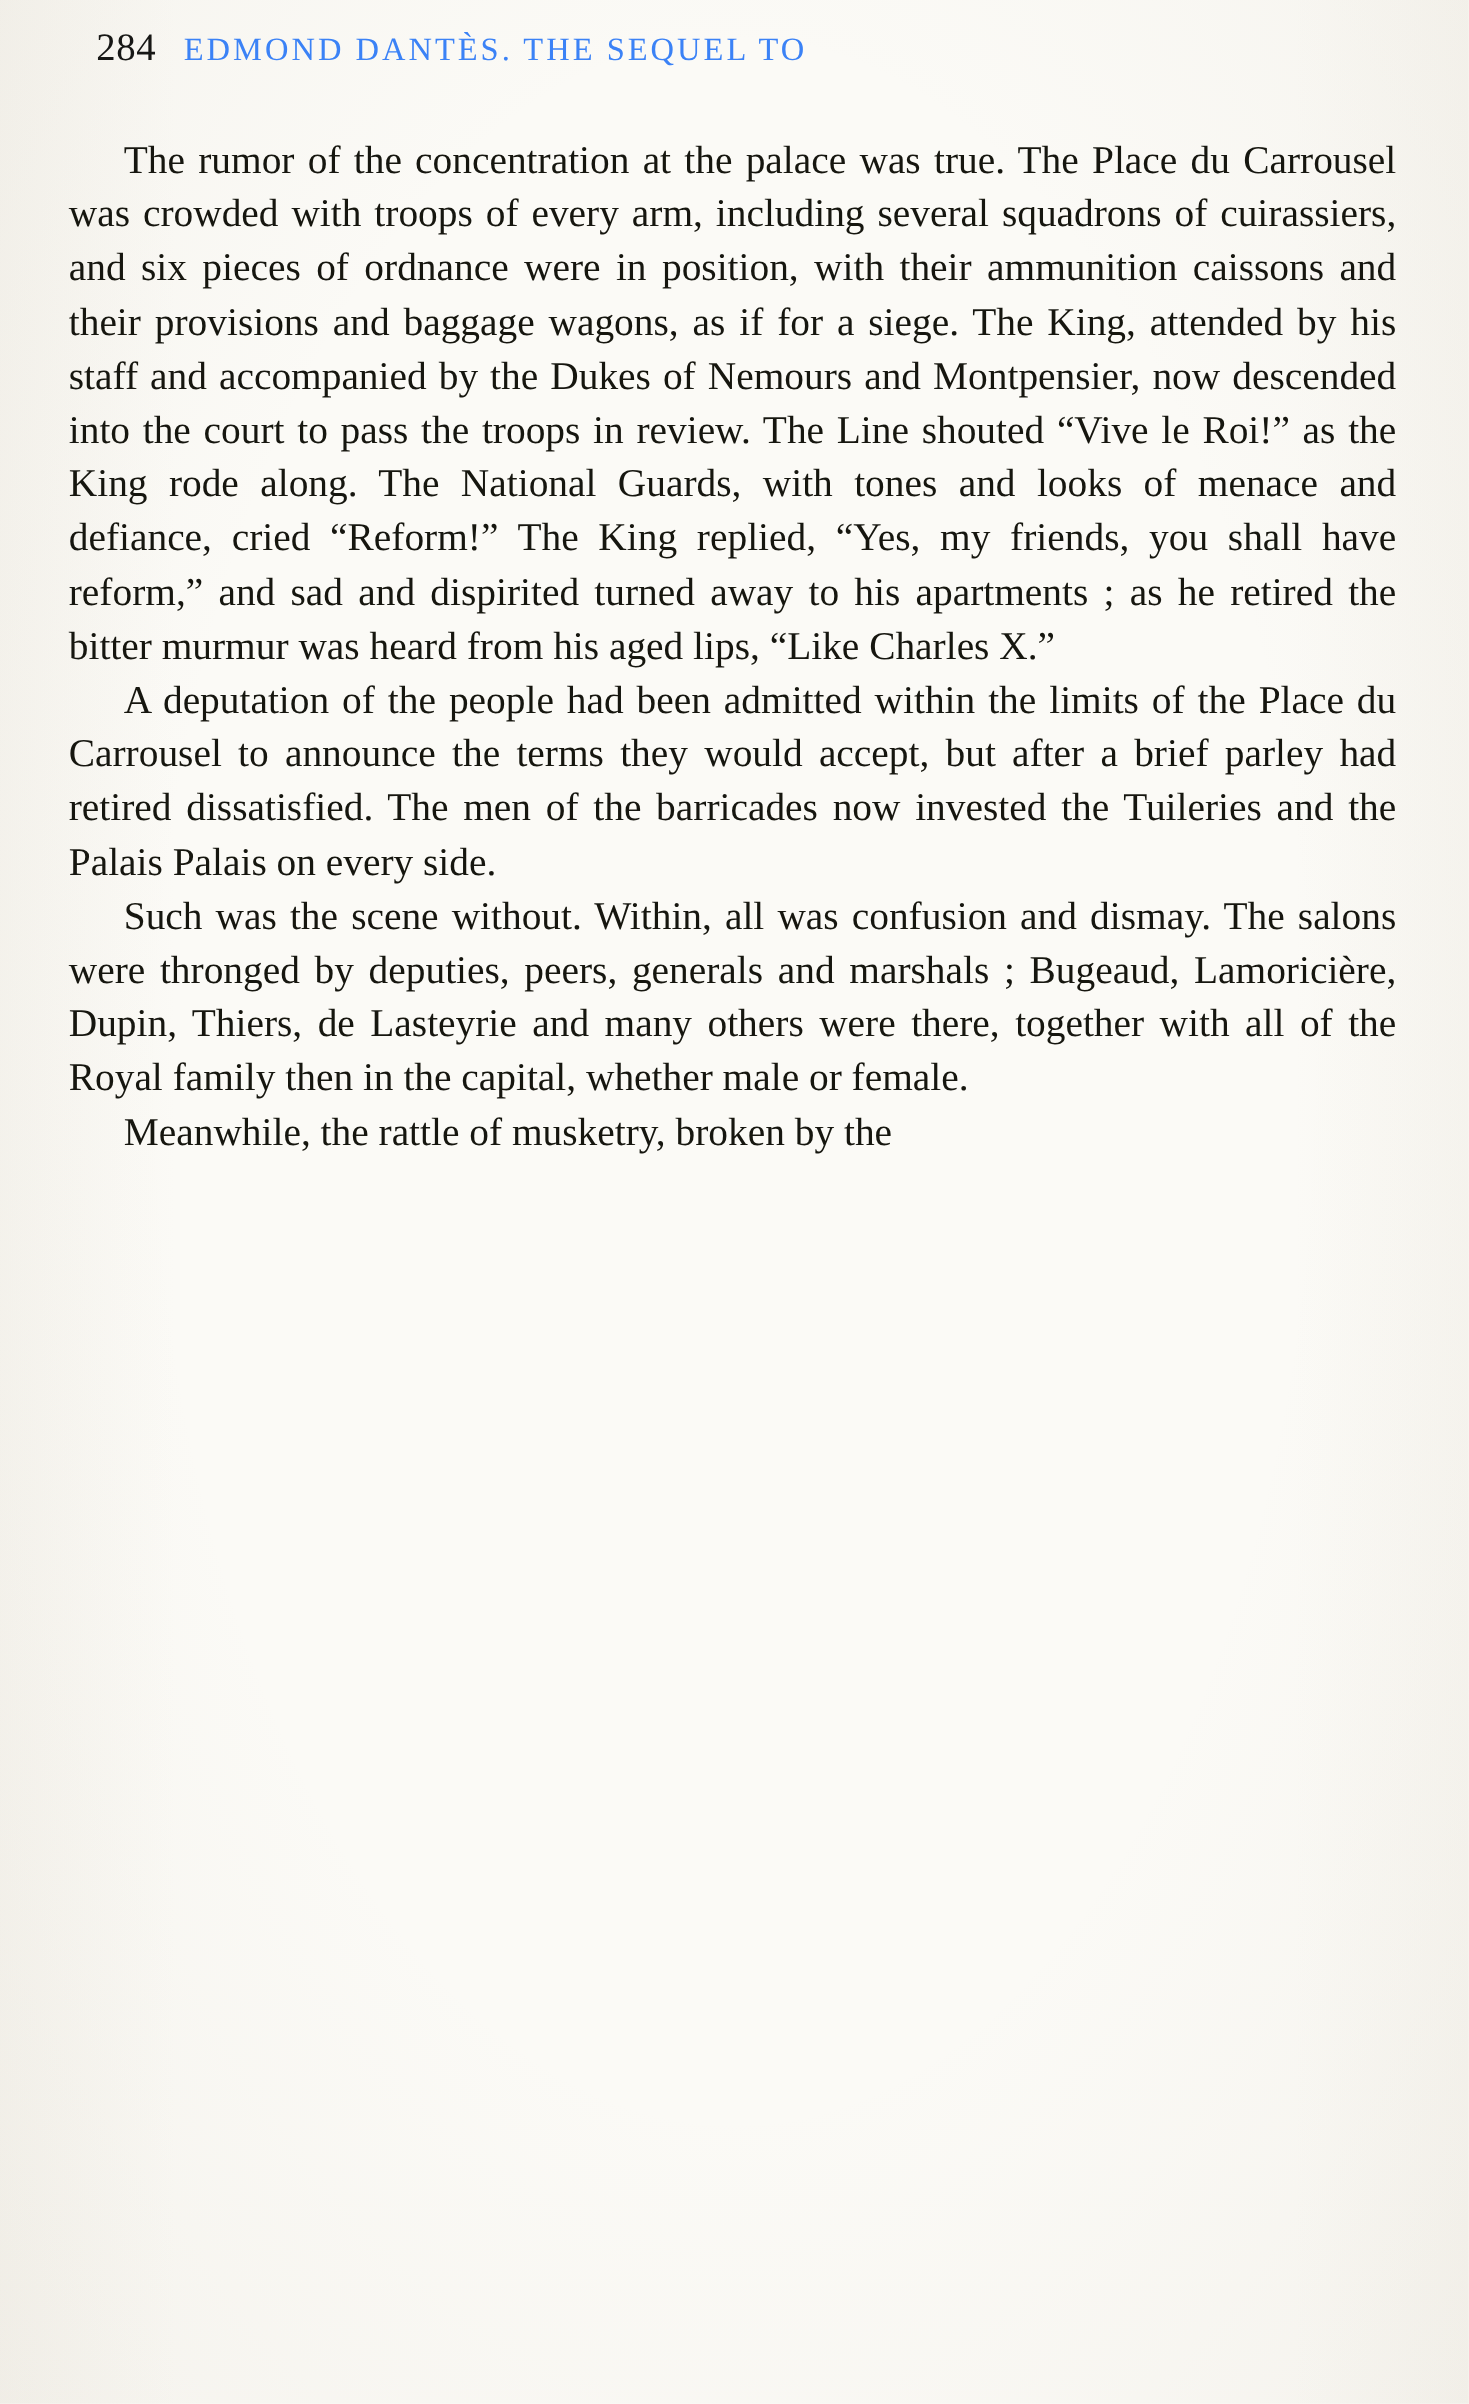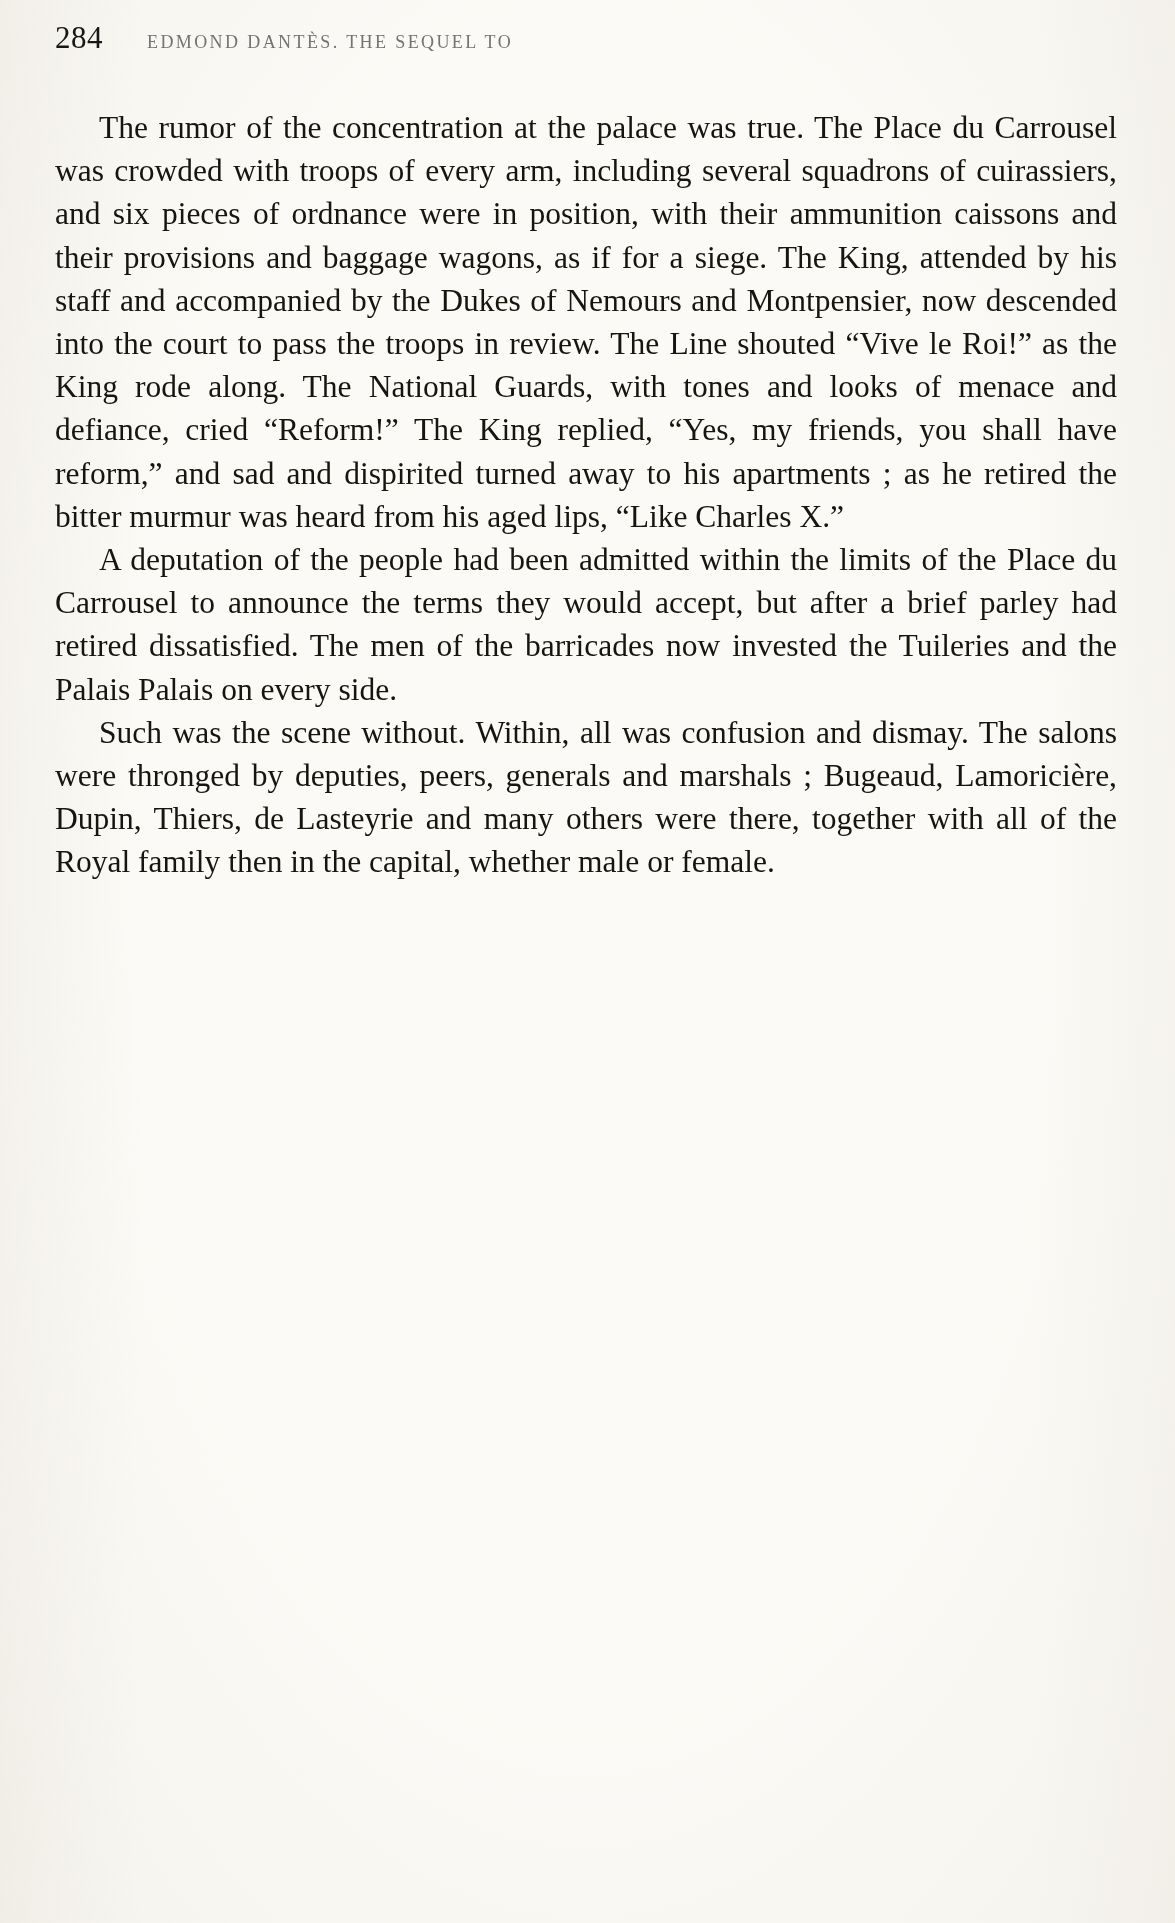--- a/index.html
+++ b/index.html
@@ -36,33 +36,34 @@
     left: 55px;
     top: 20px;
     width: 1062px;
   }
   .running-head {
     display: flex;
     align-items: baseline;
     font-size: 27px;
     letter-spacing: 0.5px;
     height: 52px;
+    text-align: center;
   }
   .folio {
     font-family: "Liberation Serif", serif;
     font-size: 31px;
     font-weight: normal;
     width: 92px;
     flex: 0 0 92px;
     color: #171715;
   }
   .head-title {
-    font-size: 18px;
+    font-size: 26px;
     letter-spacing: 2.4px;
-    color: #737373;
+    color: #3b82f6;
     white-space: nowrap;
   }
   .body-text {
     margin-top: 34px;
     font-size: 31.5px;
     line-height: 43.2px;
     text-align: justify;
     text-justify: inter-word;
     color: #16160f;
     -webkit-font-smoothing: antialiased;
@@ -88,16 +89,17 @@
 
     <div class="running-head">
       <span class="folio">284</span>
       <span class="head-title">EDMOND DANTÈS.  THE SEQUEL TO</span>
     </div>
 
     <div class="body-text">
       <p>The rumor of the concentration at the palace was true.   The Place du Carrousel was crowded with troops of every arm, including several squadrons of cuirassiers, and six pieces of ordnance were in position, with their ammunition caissons and their provisions and baggage wagons, as if for a siege. The King, attended by his staff and accompanied by the Dukes of Nemours and Montpensier, now descended into the court to pass the troops in review. The Line shouted “Vive le Roi!” as the King rode along.   The National Guards, with tones and looks of menace and defiance, cried “Reform!”   The King replied, “Yes, my friends, you shall have reform,” and sad and dispirited turned away to his apartments ; as he retired the bitter murmur was heard from his aged lips, “Like Charles X.”</p>
       <p>A deputation of the people had been admitted within the limits of the Place du Carrousel to announce the terms they would accept, but after a brief parley had retired dissatisfied.   The men of the barricades now invested the Tuileries and the Palais Palais on every side.</p>
       <p>Such was the scene without.   Within, all was confusion and dismay.   The salons were thronged by deputies, peers, generals and marshals ; Bugeaud, Lamoricière, Dupin, Thiers, de Lasteyrie and many others were there, together with all of the Royal family then in the capital, whether male or female.</p>
+      <p>Meanwhile, the rattle of musketry, broken by the</p>
     </div>
 
   </div>
 </div>
 
 </body></html>

